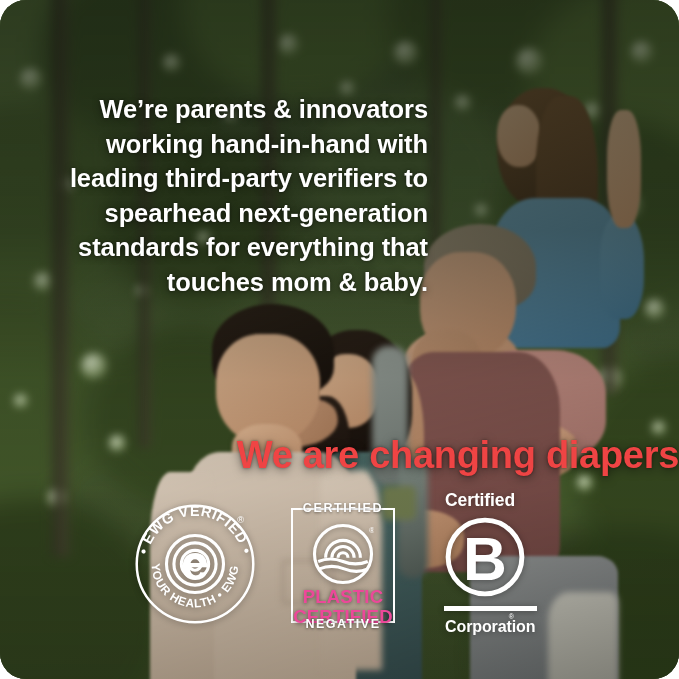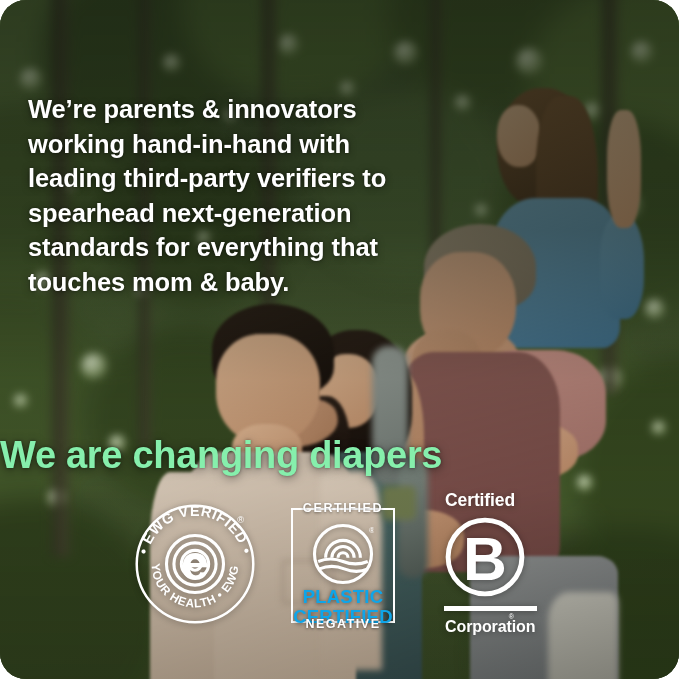--- a/index.html
+++ b/index.html
@@ -122,36 +122,36 @@
     text-shadow: 0 1px 8px rgba(0,0,0,.45), 0 0 2px rgba(0,0,0,.35);
     padding-left: 14px;
     padding-right: 14px;
   }
 
   .subcopy {
     position: absolute;
     top: 92px;
     left: 28px;
     width: 400px;
-    text-align: left;
+    text-align: right;
     color: #ffffff;
     font-size: 25.5px;
     line-height: 1.355;
     font-weight: 700;
     letter-spacing: -.1px;
     text-shadow: 0 1px 7px rgba(0,0,0,.5), 0 0 2px rgba(0,0,0,.4);
   }
 
   .tagline {
     position: absolute;
     top: 434px;
     left: 0;
     right: 0;
-    text-align: left;
-    color: #86efac;
+    text-align: right;
+    color: #ef4444;
     font-size: 38px;
     font-weight: 700;
     letter-spacing: -.3px;
     text-shadow: 0 2px 10px rgba(0,0,0,.5), 0 0 3px rgba(0,0,0,.4);
   }
 
   
   .badges {
     position: absolute;
     top: 492px;
@@ -216,21 +216,21 @@
     width: 62px;
     height: 62px;
   }
   .plastic-logo svg { width: 100%; height: 100%; display: block;
     filter: drop-shadow(0 1px 3px rgba(0,0,0,.35)); }
   .plastic-words {
     position: absolute;
     top: 86px;
     left: 0; right: 0;
     text-align: center;
-    color: #0ea5e9;
+    color: #ec4899;
     font-size: 18.5px;
     font-weight: 700;
     line-height: 1.08;
     letter-spacing: .2px;
     text-shadow: 0 1px 4px rgba(0,0,0,.5);
   }
   .plastic-product {
     position: absolute;
     bottom: 0;
     left: 50%;

